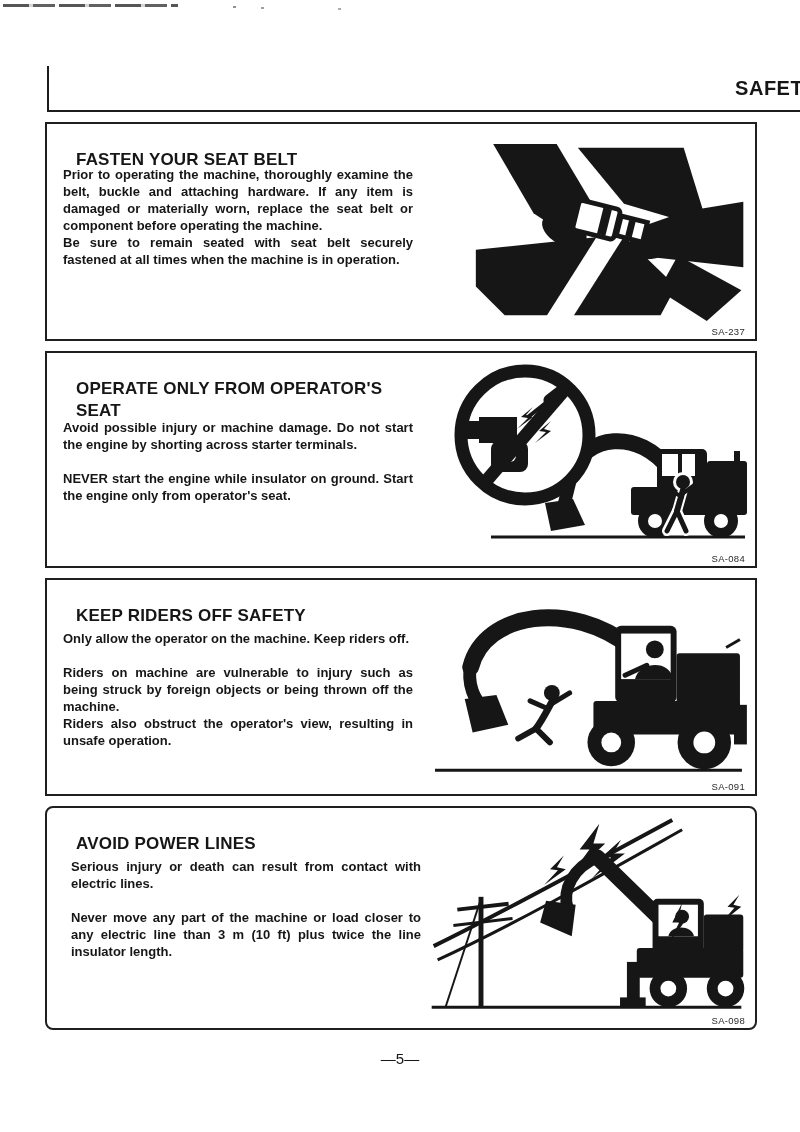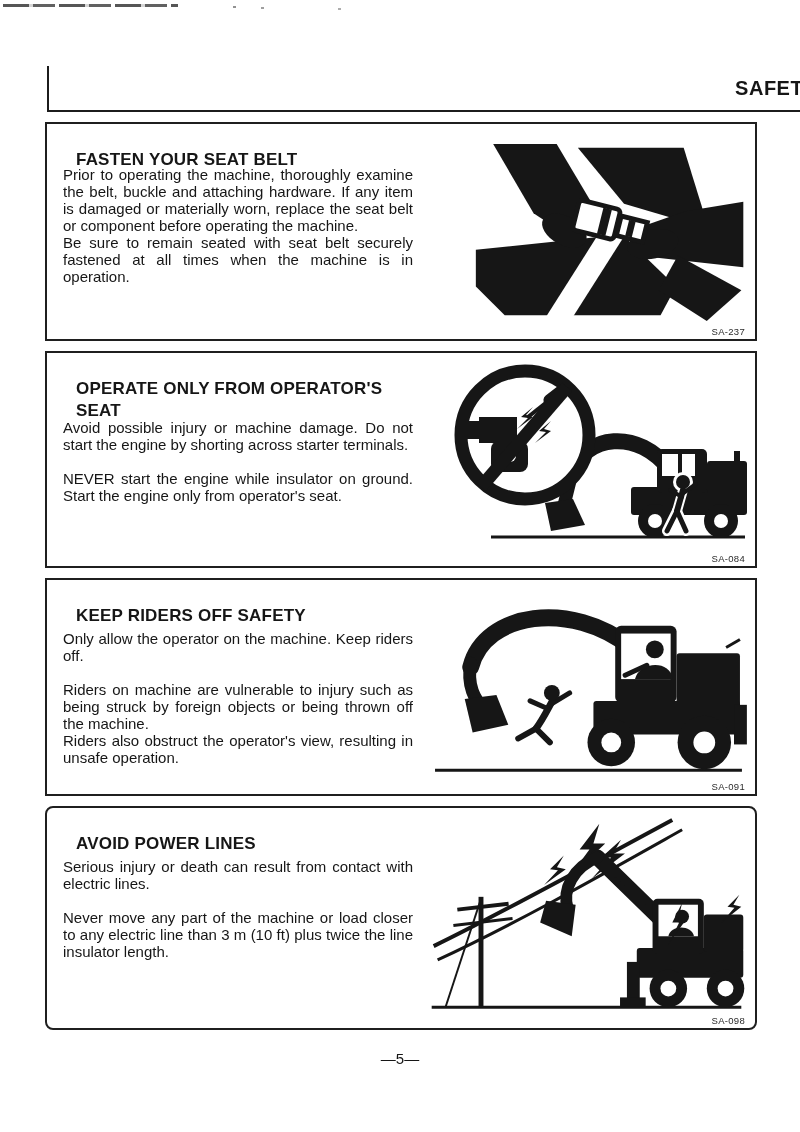--- a/index.html
+++ b/index.html
@@ -30,21 +30,21 @@
   .s1{top:122px; height:219px;}
   .s2{top:351px; height:217px;}
   .s3{top:578px; height:218px;}
   .s4{top:806px; height:224px;border-radius:8px;}
   .sec-heading{
     position:absolute; left:16px; top:12px; margin:13px;
     font-size:17px; line-height:22px; font-weight:bold; max-width:330px;
     letter-spacing:.2px;
   }
   .sec-body{ position:absolute; left:16px; width:350px; }
-  .sec-body p{ margin:0; font-size:15px; line-height:17px; text-align:justify; }
+  .sec-body p{ margin:0; font-size:13px; line-height:17px; text-align:justify;font-weight:bold; }
   .sec-body p.gap{ margin-top:17px; }
   .figure{ position:absolute; }
   .figure svg{ width:100%; height:100%; display:block; }
   .fig1{ left:402px; top:20px; width:300px; height:178px; }
   .fig2{ left:385px; top:8px;  width:322px; height:200px; }
   .fig3{ left:372px; top:10px; width:335px; height:198px; }
   .fig4{ left:372px; top:6px;  width:335px; height:212px; }
   .fig-label{
     position:absolute; right:10px; bottom:2px; font-size:9.5px; color:#2b2b2b;
     letter-spacing:.3px;
@@ -199,21 +199,21 @@
           <path d="M114,140 L96,150" stroke-width="6"></path>
         </g>
         <circle cx="130" cy="104" r="8" class="ink"></circle>
       </svg>
     </div>
     <div class="fig-label">SA-091</div>
   </div>
 
   <div class="section s4">
     <h2 class="sec-heading">AVOID POWER LINES</h2>
-    <div class="sec-body" style="top:50px;">
+    <div class="sec-body" style="top:50px;margin-left:8px;">
       <p>Serious injury or death can result from contact with electric lines.</p>
       <p class="gap">Never move any part of the machine or load closer to any electric line than 3 m (10 ft) plus twice the line insulator length.</p>
     </div>
     <div class="figure fig4">
       <svg viewBox="0 0 330 215" aria-hidden="true">
         <line x1="8" y1="196" x2="322" y2="196" class="inkline" stroke-width="3"></line>
 
         <path d="M252,6 C170,50 80,100 10,134" class="inkline" stroke-width="4"></path>
         <path d="M262,16 C180,62 92,112 14,148" class="inkline" stroke-width="3"></path>
 

